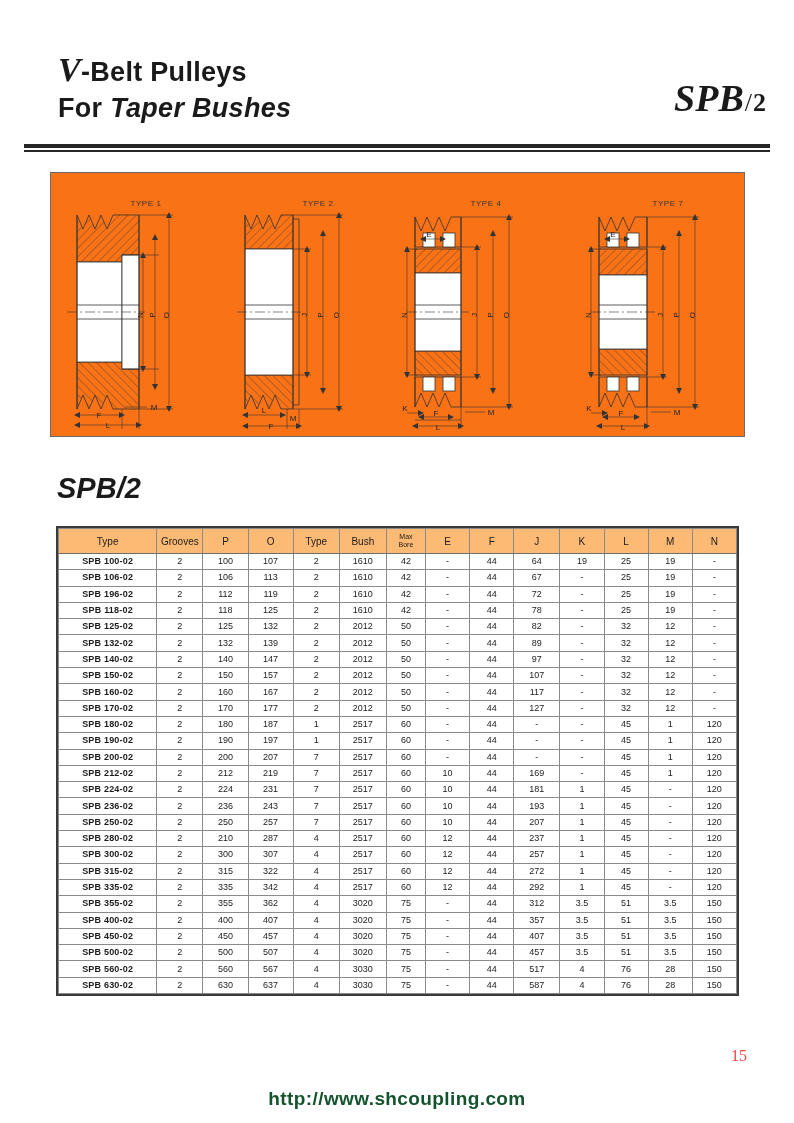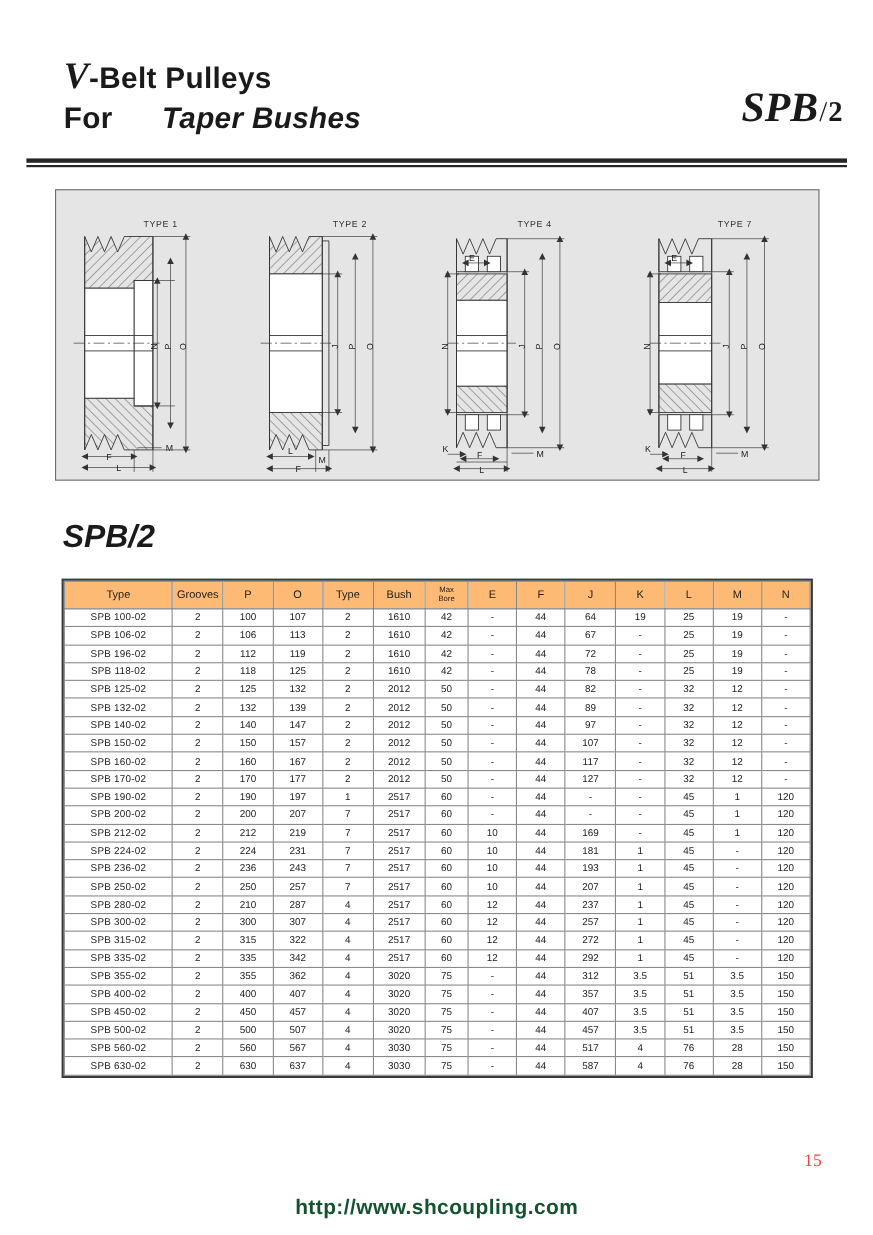--- a/index.html
+++ b/index.html
@@ -36,21 +36,20 @@
     white-space: nowrap;
   }
   .title-v {
     font-family: "Liberation Serif", serif;
     font-style: italic;
     font-size: 34px;
     font-weight: bold;
   }
   .title-ital {
     font-style: italic;
-    margin-left: 37px;
   }
 
   .brand {
     position: absolute;
     right: 28px;
     top: 76px;
     font-family: "Liberation Serif", serif;
     font-weight: bold;
     font-style: italic;
     font-size: 38px;
@@ -80,21 +79,21 @@
     width: 746px; height: 2px;
     background: #262626;
   }
 
   
   .diagram-panel {
     position: absolute;
     left: 50px; top: 172px;
     width: 695px; height: 265px;
     border: 1px solid #6b6b6b;
-    background: #e5e5e5;
+    background: #f97316;
     box-sizing: border-box;
   }
   .dwg {
     position: absolute;
     top: 0;
     width: 174px;
     height: 263px;
   }
   .dwg-label {
     position: absolute;
@@ -148,21 +147,21 @@
     font-weight: normal;
     font-size: 10px;
     height: 24px;
     border-bottom: 1px solid #6d6d6d;
   }
   table.spec thead th.small2 {
     font-size: 7px;
     line-height: 8.5px;
   }
   table.spec td.type-cell {
-    font-weight: normal;
+    font-weight: bold;
     font-size: 9px;
     letter-spacing: 0.2px;
   }
 
   
   col.c-type    { width: 98px; }
   col.c-groove  { width: 46px; }
   col.c-p       { width: 45px; }
   col.c-o       { width: 45px; }
   col.c-type2   { width: 46px; }
@@ -699,20 +698,36 @@
           <td>50</td>
           <td>-</td>
           <td>44</td>
           <td>127</td>
           <td>-</td>
           <td>32</td>
           <td>12</td>
           <td>-</td>
         </tr>
         <tr>
+          <td class="type-cell">SPB 180-02</td>
+          <td>2</td>
+          <td>180</td>
+          <td>187</td>
+          <td>1</td>
+          <td>2517</td>
+          <td>60</td>
+          <td>-</td>
+          <td>44</td>
+          <td>-</td>
+          <td>-</td>
+          <td>45</td>
+          <td>1</td>
+          <td>120</td>
+        </tr>
+        <tr>
           <td class="type-cell">SPB 190-02</td>
           <td>2</td>
           <td>190</td>
           <td>197</td>
           <td>1</td>
           <td>2517</td>
           <td>60</td>
           <td>-</td>
           <td>44</td>
           <td>-</td>

